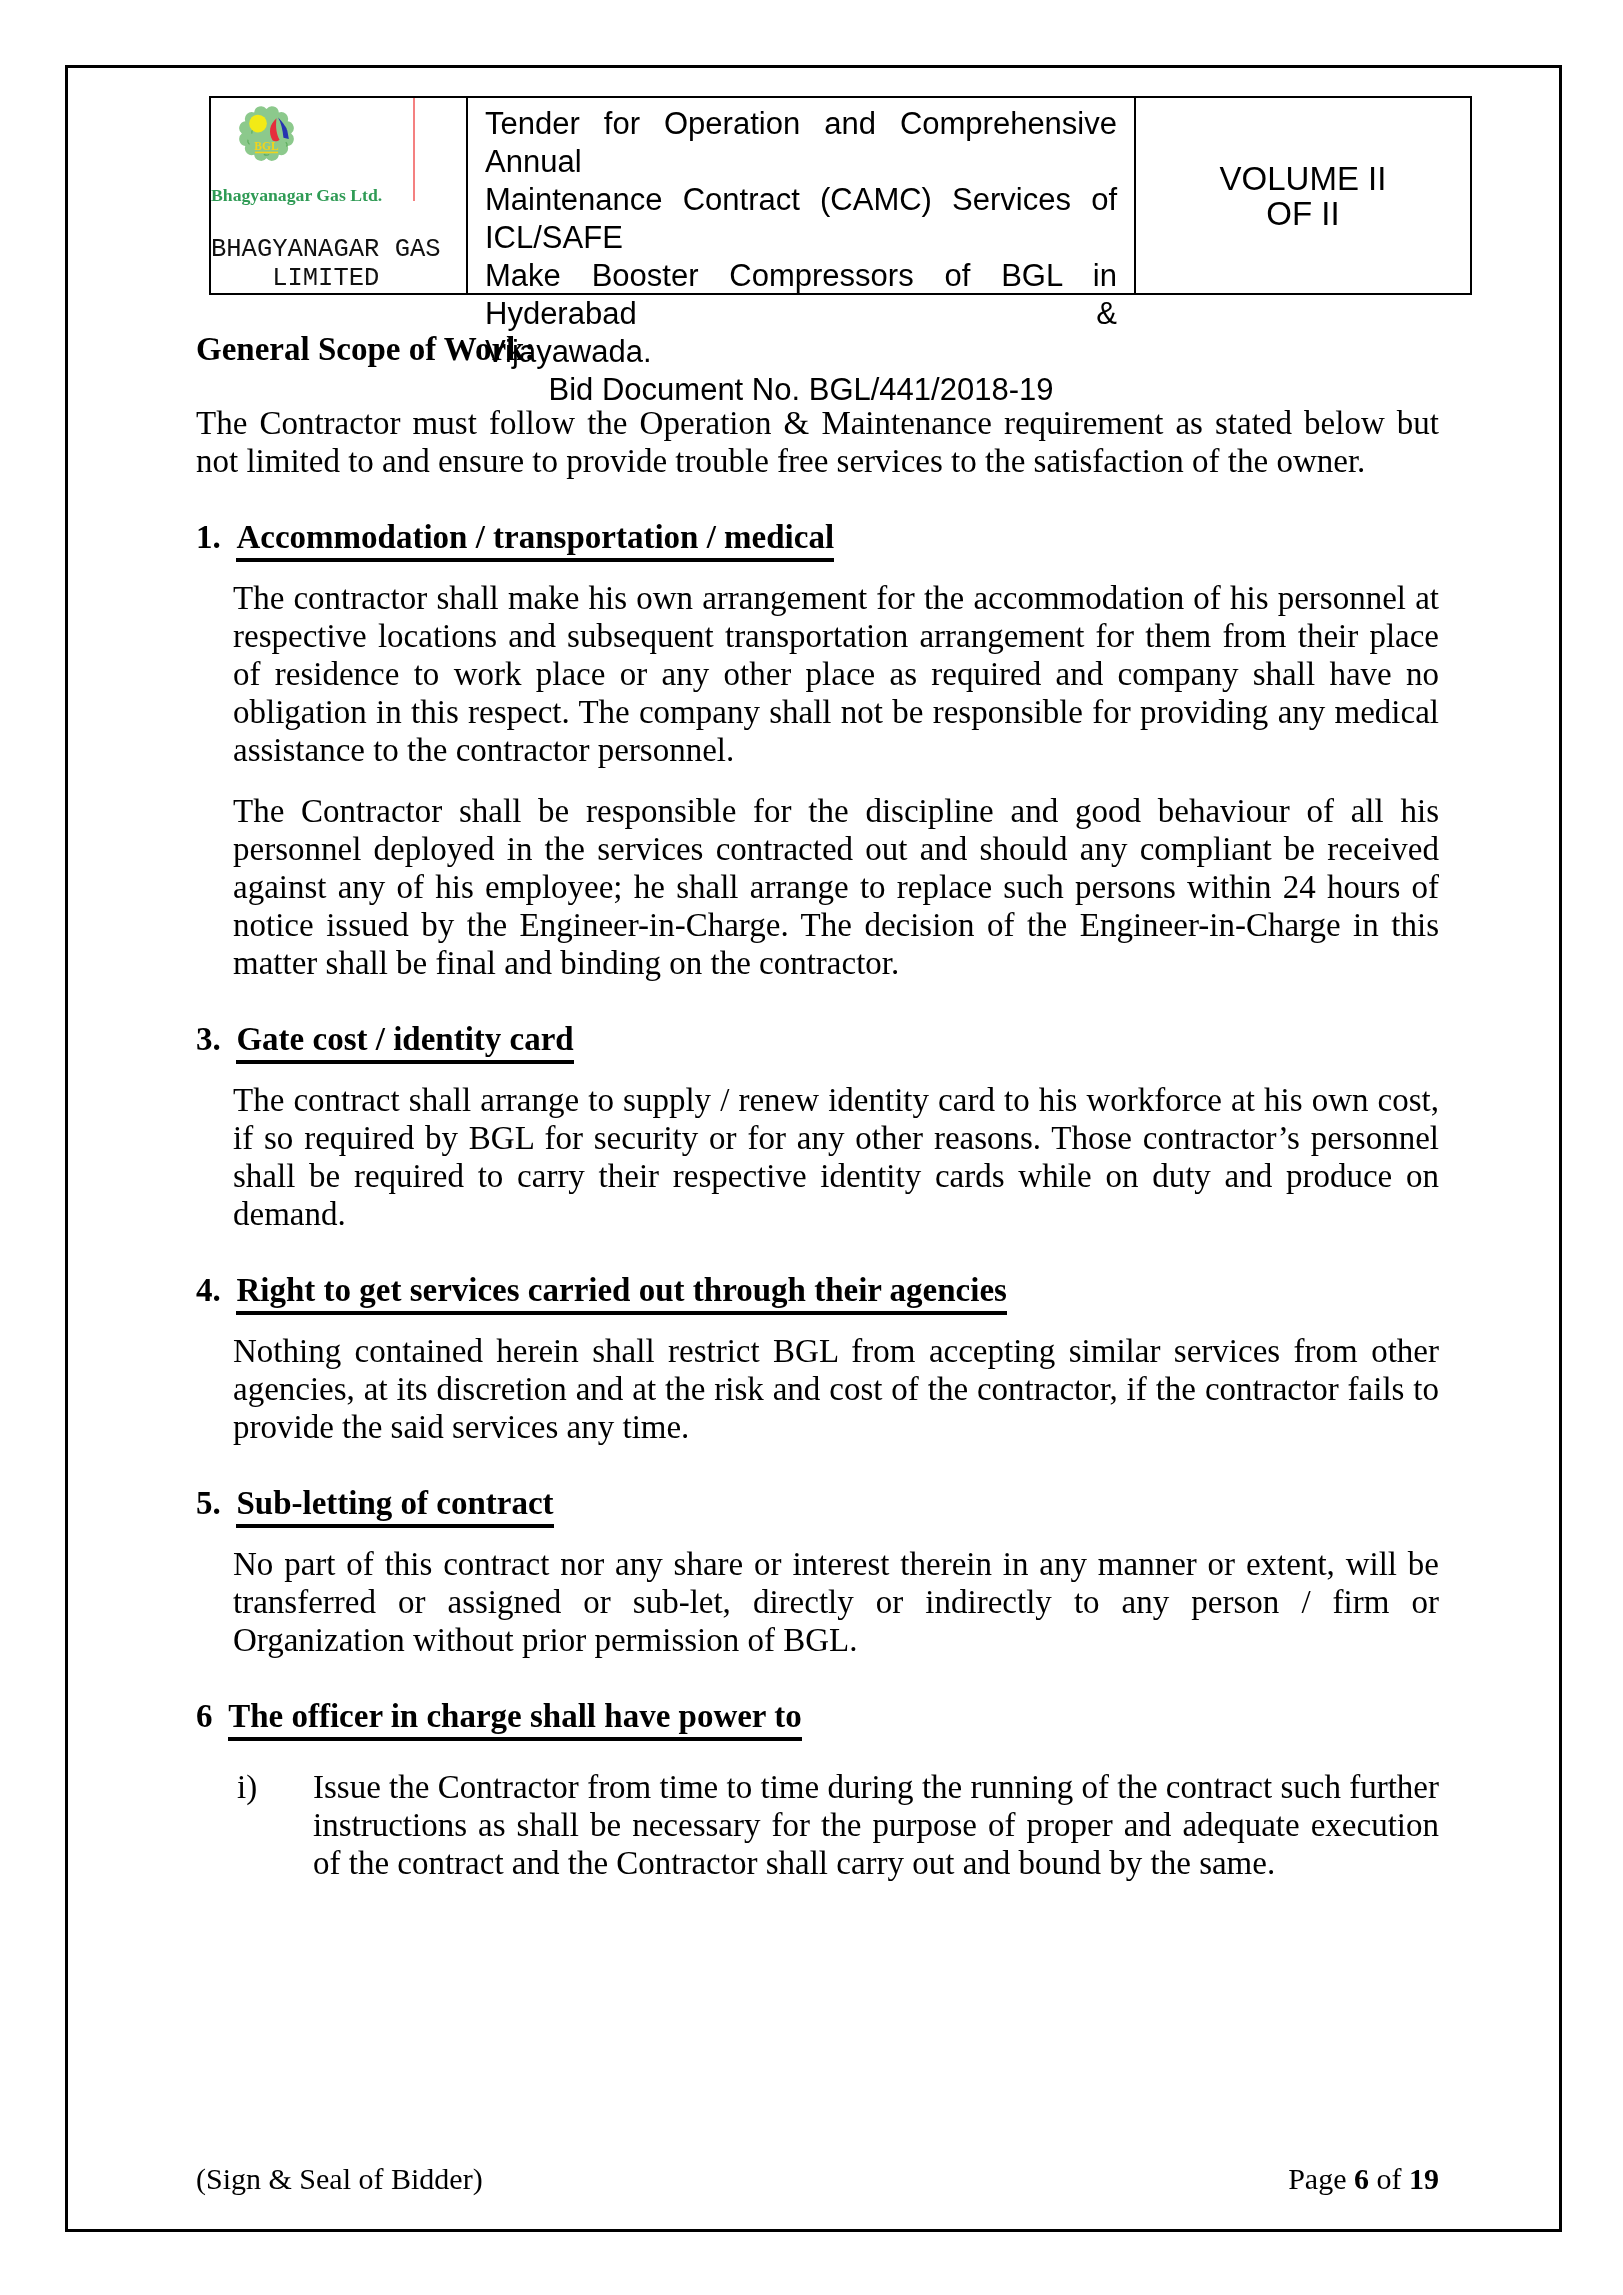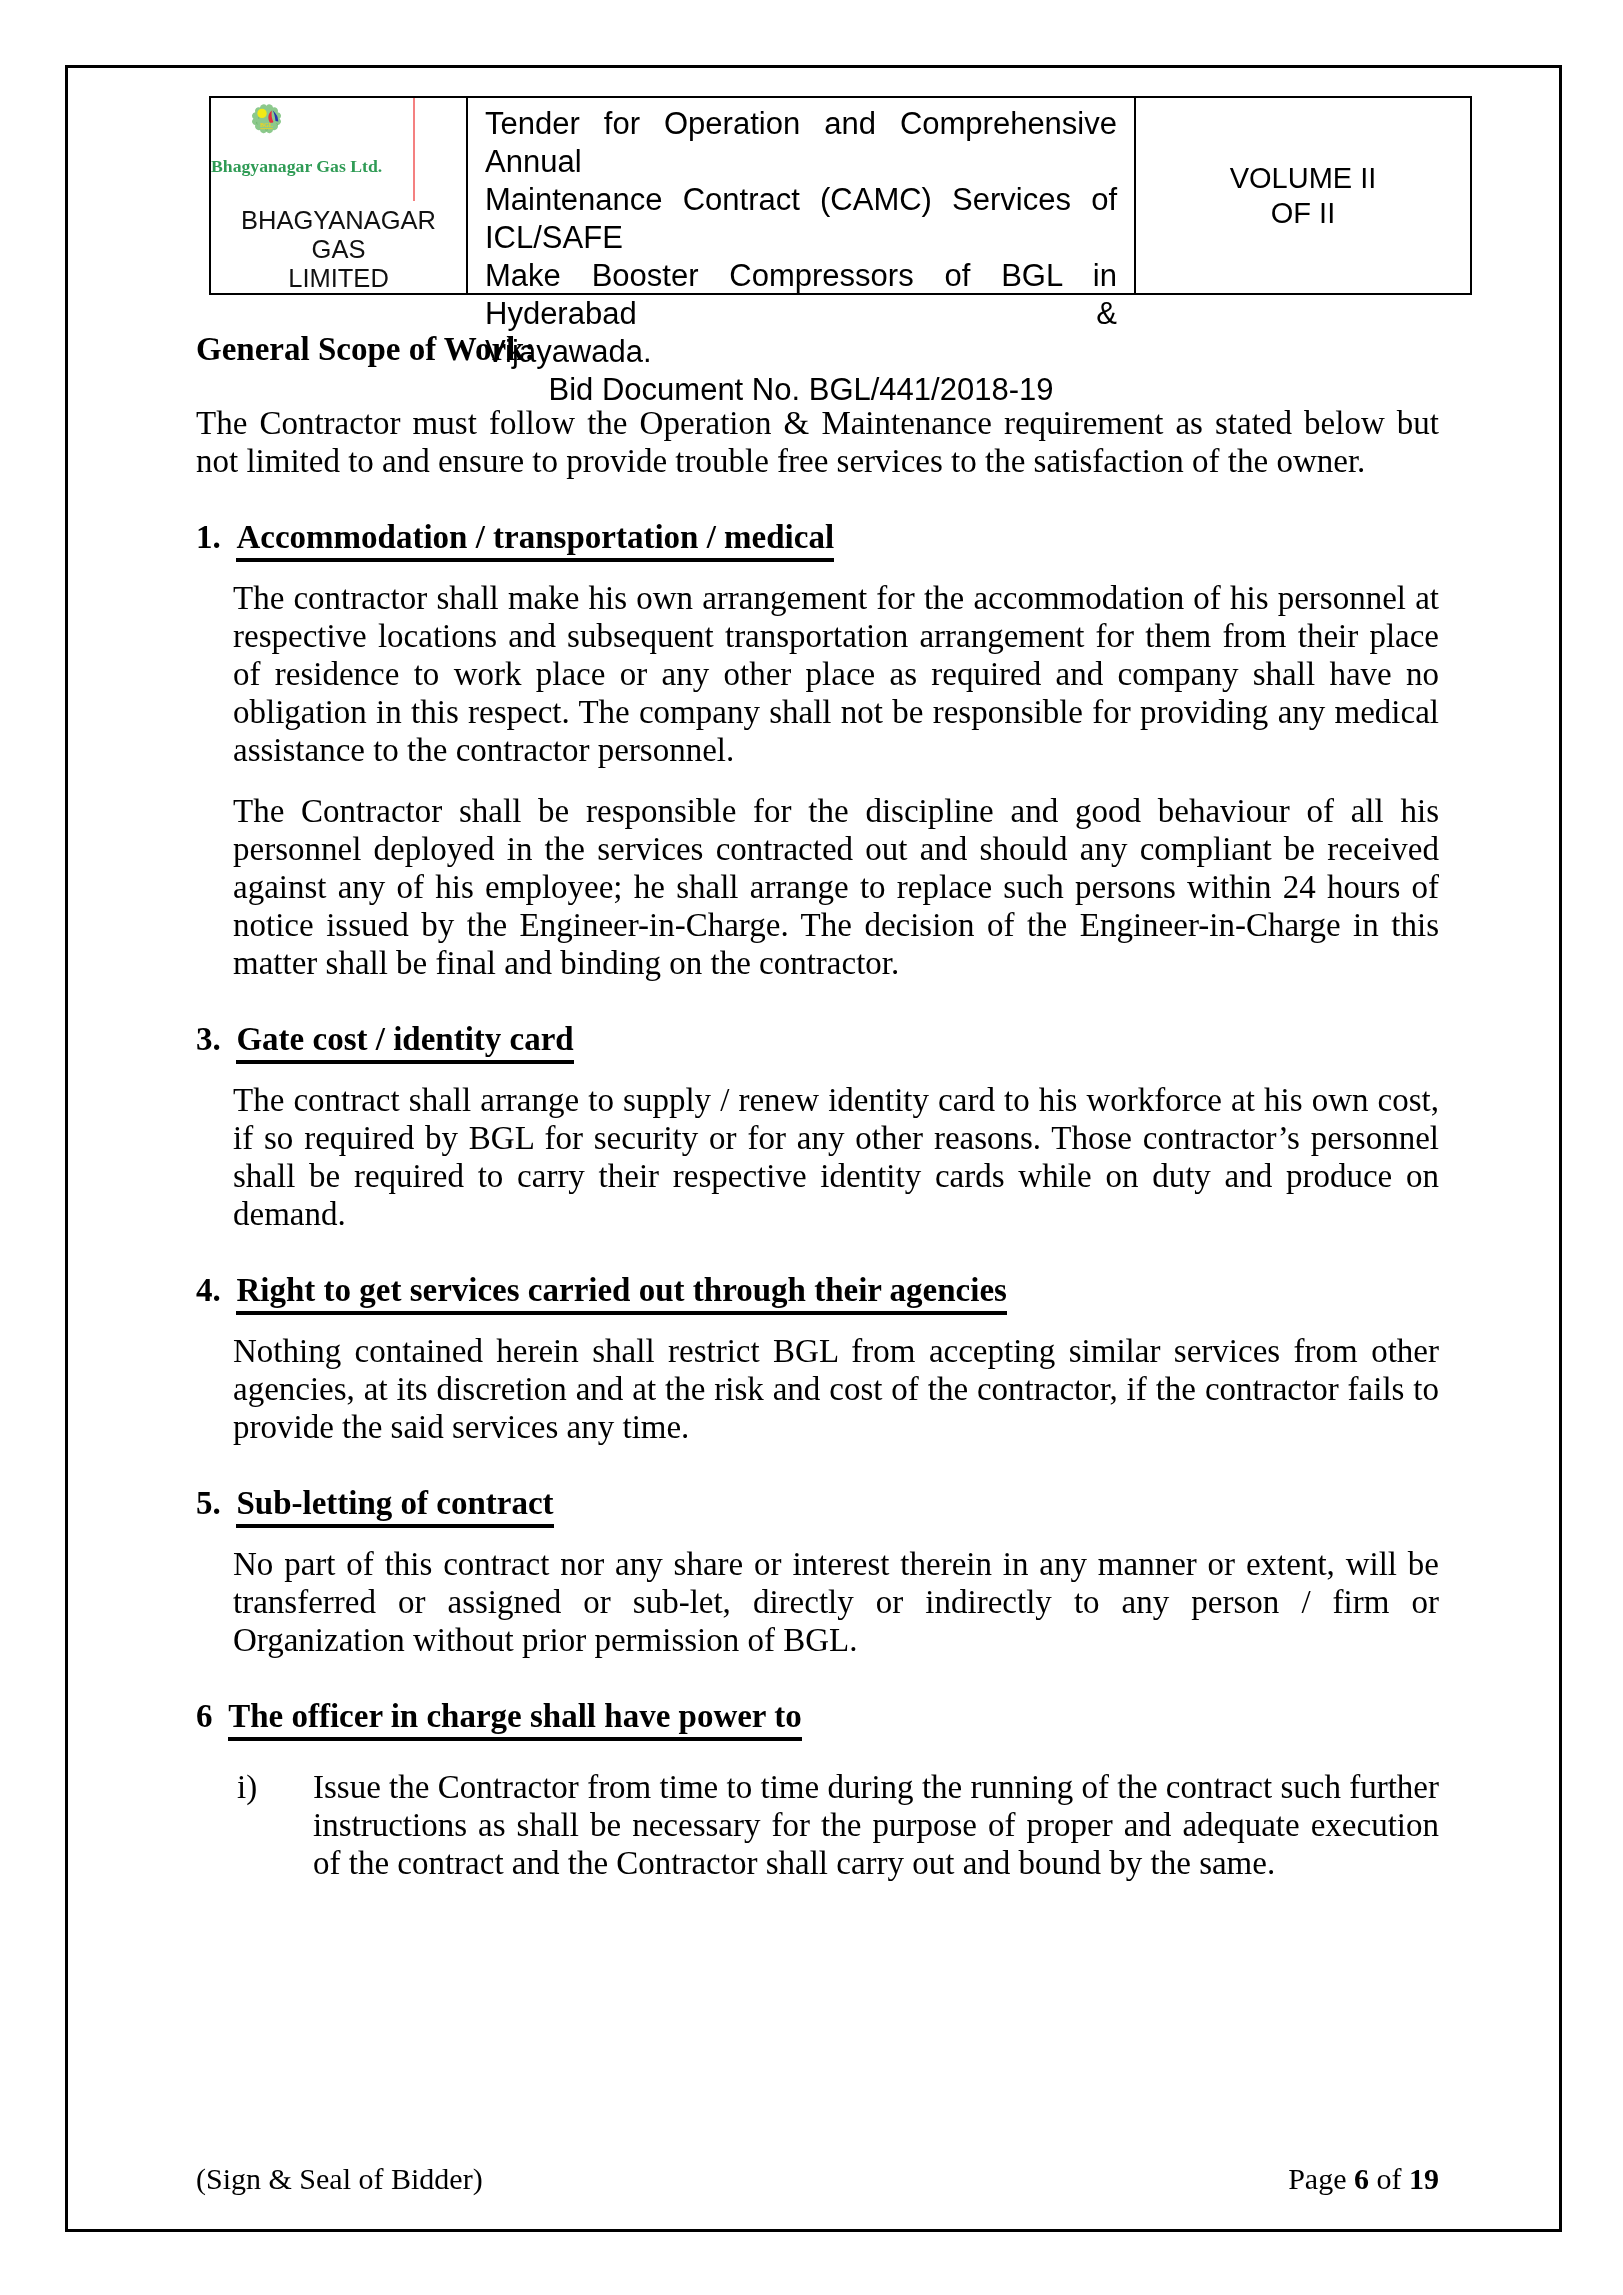--- a/index.html
+++ b/index.html
@@ -22,39 +22,39 @@
     width:257px; flex:none; border-right:2px solid #000;
     display:flex; flex-direction:column; align-items:flex-start;
     position:relative; padding-top:3.9px;gap:20px;
   }
   .logo-svg { display:block; }
   .logo-caption {
     font-family:"Liberation Serif", serif; font-weight:bold;
     font-size:17.7px; color:#2f9b55; margin-top:1.3px; white-space:nowrap;
   }
   .company-name {
-    margin-top:9.2px; font-family:Liberation Sans, sans-serif;
+    margin-top:9.2px; font-family:Liberation Mono, monospace;
     font-size:25.5px; line-height:29px; text-align:center; color:#111;
   }
   .red-line {
     position:absolute; left:202px; top:0; width:2px; height:103px;
     background:#f48080;
   }
   .title-cell {
     width:668px; flex:none; border-right:2px solid #000;
     font-family:"Liberation Sans", sans-serif;
     font-size:31px; line-height:38px; padding:6.5px 17px 0 17px;
   }
   .title-line { text-align:justify; text-align-last:justify; }
   .title-line.plain { text-align:left; text-align-last:left; }
   .bid-line { text-align:center; text-align-last:center; }
   .volume-cell {
     flex:1; display:flex; flex-direction:column; justify-content:center;
     align-items:center; font-family:"Liberation Sans", sans-serif;
-    font-size:29px; line-height:35px; text-align:center;
+    font-size:33px; line-height:35px; text-align:center;
   }
   
   .body-content {
     position:absolute; left:128px; top:262px; width:1243px;
     font-size:33px; line-height:38px;
   }
   .main-heading { font-weight:bold; }
   .intro-para { margin-top:36px; text-align:justify; }
   .sec-head { margin-top:38px; font-weight:bold; white-space:nowrap; }
   .sec-num { margin-right:15.7px; }

